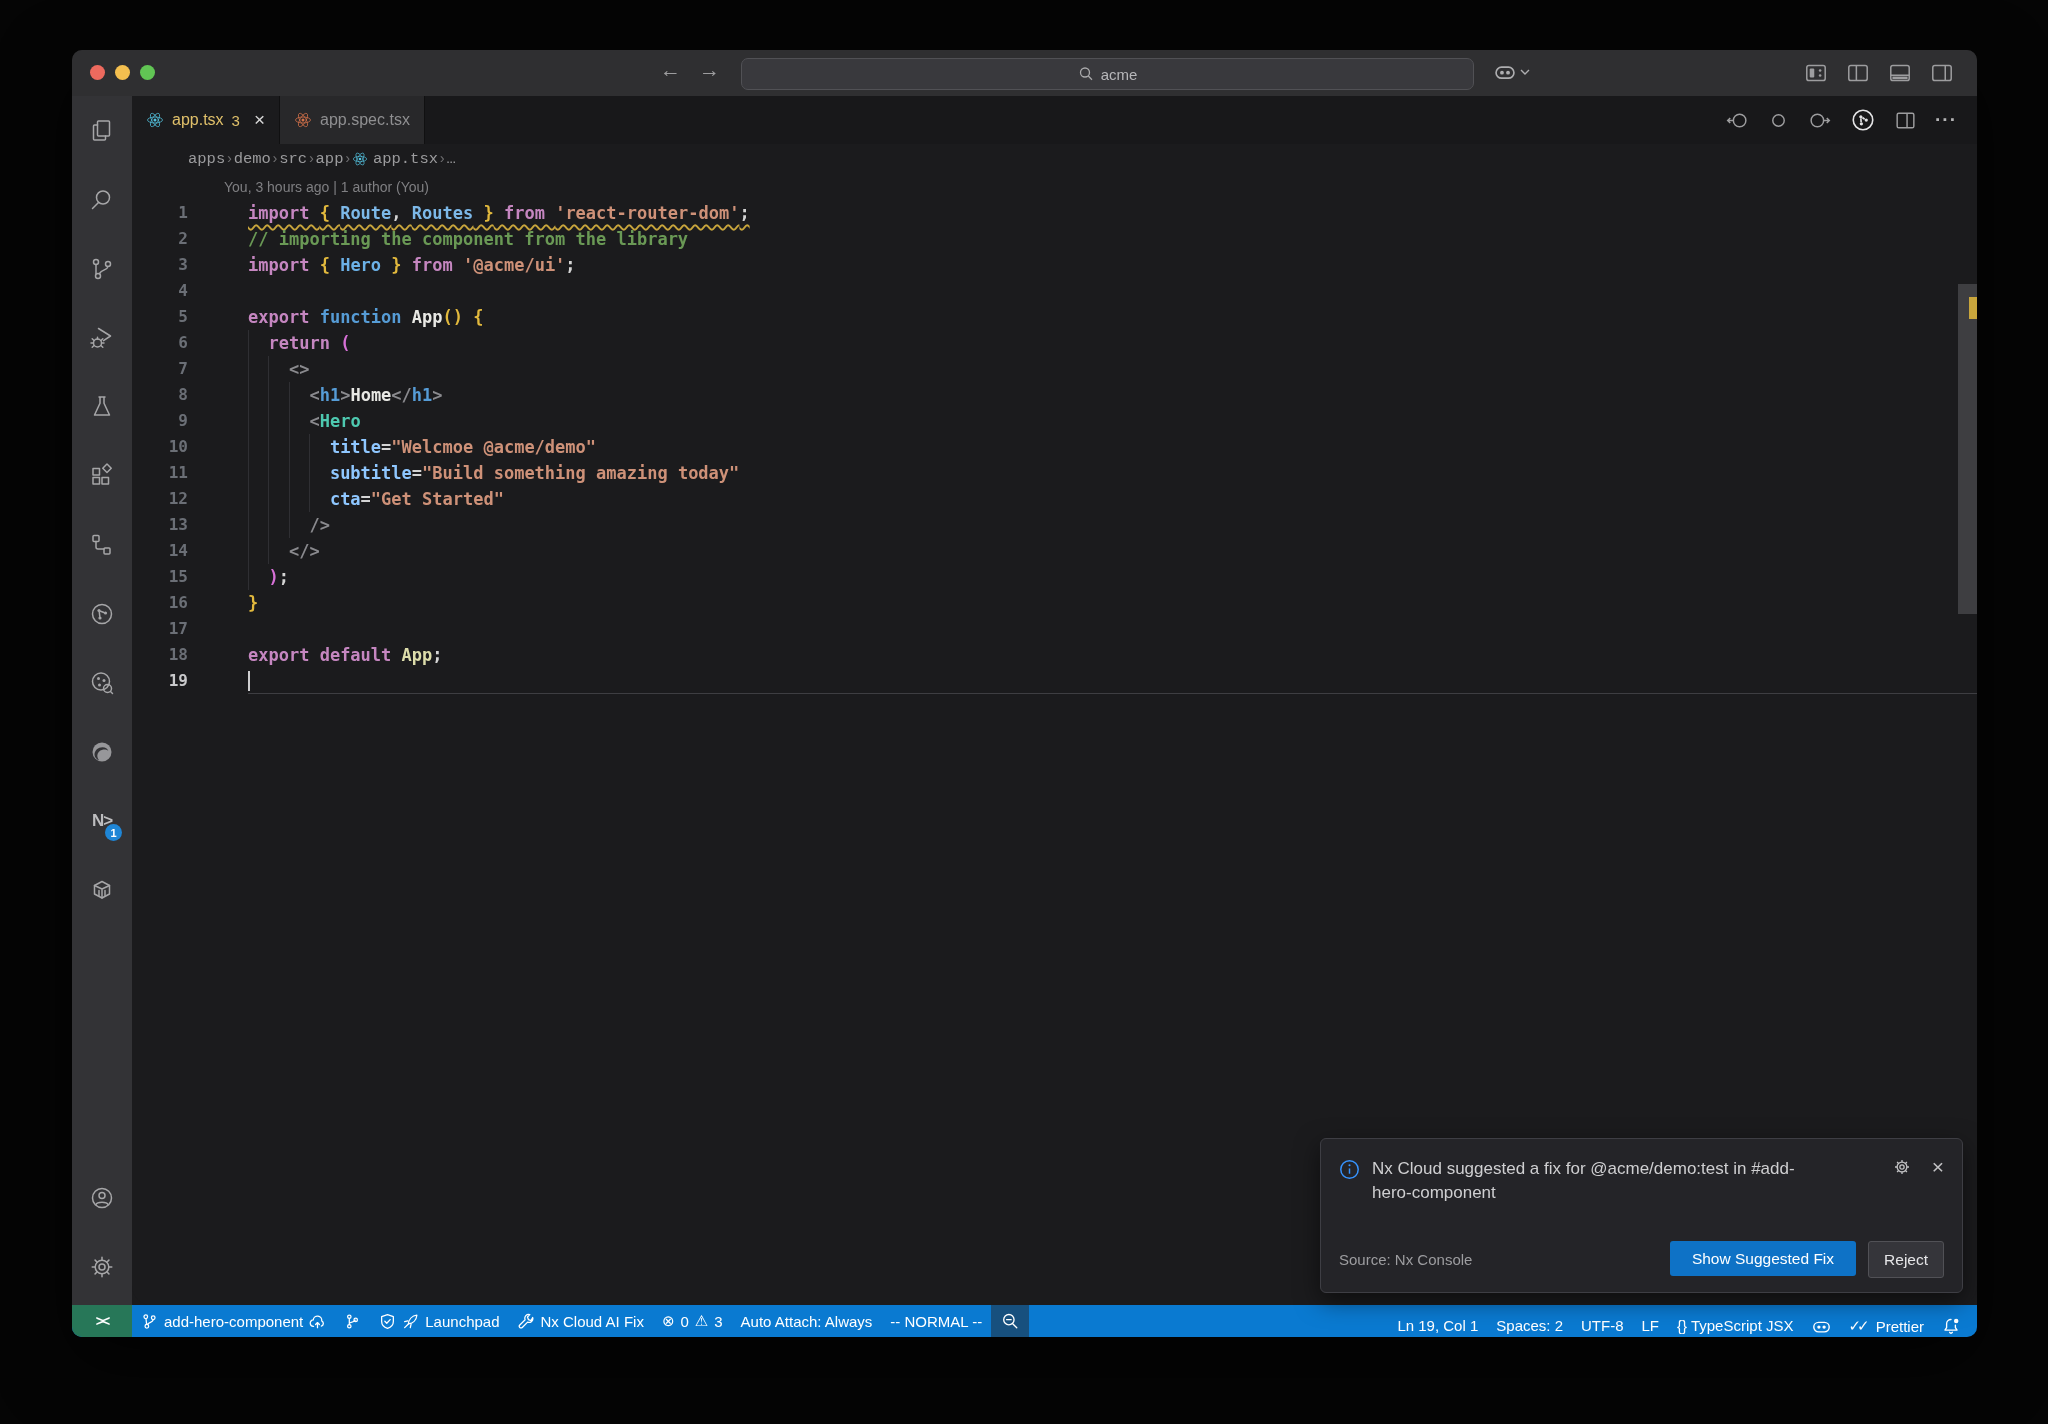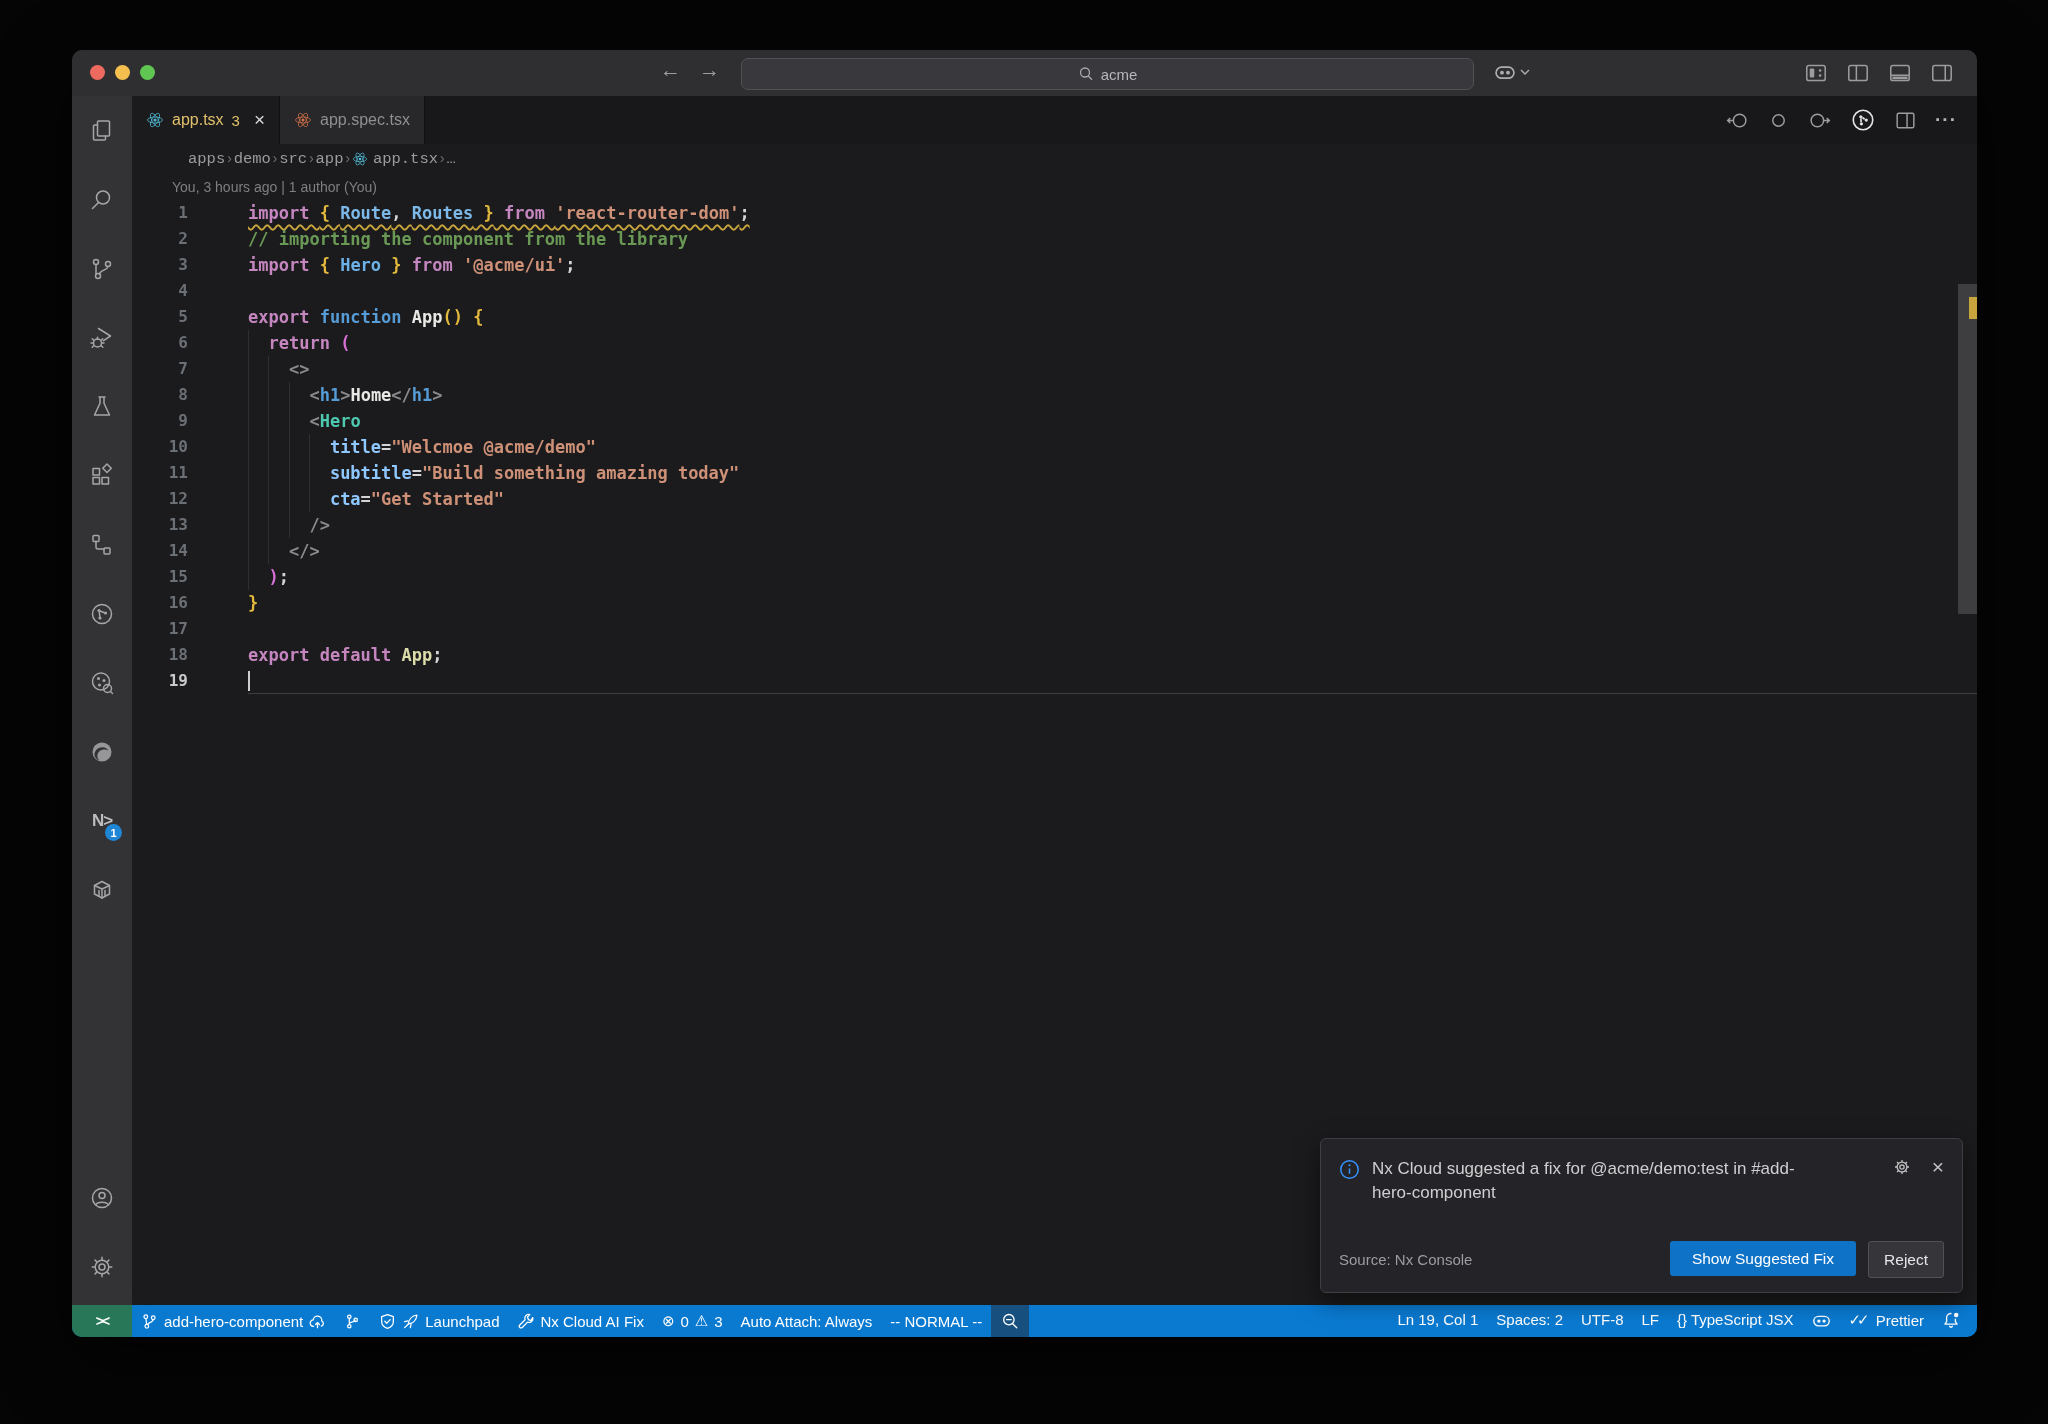--- a/index.html
+++ b/index.html
@@ -40,21 +40,21 @@
   .tab.inactive{background:#28282a;color:#8f8f91;}
   .tab .badge{color:#e0c06a;font-size:15px;}
   .tab .close{color:#d8d8d8;font-size:19px;margin-left:6px;}
   .tab-actions{margin-left:auto;display:flex;align-items:center;gap:17px;padding-right:20px;}
   .tab-actions svg{display:block;}
   .ellipsis{color:#b4b4b6;font-size:19px;font-weight:bold;letter-spacing:1px;}
   .breadcrumb{height:30px;flex:0 0 30px;display:flex;align-items:center;padding-left:56px;
               color:#9b9b9d;font-size:15.5px;font-family:Liberation Mono, monospace;}
   .breadcrumb .sep{color:#6e6e70;font-size:14px;}
   .crumb-file{display:flex;align-items:center;gap:5px;}
-  .blame{height:26px;flex:0 0 26px;display:flex;align-items:center;padding-left:40px;
+  .blame{height:26px;flex:0 0 26px;display:flex;align-items:center;padding-left:92px;
          color:#7f7f82;font-size:14px;}
   .code{flex:1;position:relative;font-family:"DejaVu Sans Mono",monospace;font-size:17px;
         font-weight:bold;line-height:26px;overflow:hidden;}
   .line{display:flex;height:26px;}
   .ln{width:56px;flex:0 0 56px;text-align:right;color:#6b6f76;font-size:16px;}
   .lc{flex:1;margin-left:60px;position:relative;white-space:pre;}
   .line.current .ln{color:#c9c9cb;}
   .line.current .lc{border-bottom:1px solid #3e3e42;}
   .guide{position:absolute;top:0;bottom:0;width:1px;background:#2f2f33;}
   .cursor{display:inline-block;width:2px;height:20px;background:#cfcfd1;vertical-align:-4px;}
@@ -77,21 +77,21 @@
   .toast-close{color:#c2c2c4;font-size:21px;line-height:18px;}
   .toast-bottom{margin-top:auto;display:flex;align-items:center;}
   .toast-source{color:#9d9da0;font-size:15px;}
   .toast-btns{margin-left:auto;display:flex;gap:12px;}
   .btn{height:35px;display:flex;align-items:center;border-radius:3px;font-size:15.5px;padding:0 22px;}
   .btn.primary{background:#0e72c6;color:#fff;}
   .btn.secondary{background:#35353a;color:#e6e6e8;border:1px solid #515156;padding:0 15px;}
   
   .statusbar{height:32px;flex:0 0 32px;background:#0a7ad1;display:flex;align-items:stretch;
              color:#fff;font-size:15px;}
-  .sb-item{display:flex;align-items:center;gap:6px;padding:6px 9px;white-space:nowrap;}
+  .sb-item{display:flex;align-items:center;gap:6px;padding:12px 9px;white-space:nowrap;}
   .sb-remote{width:60px;padding:0;background:#277758;justify-content:center;font-weight:bold;
              font-size:14px;letter-spacing:-2px;}
   .sb-zoom{background:#17507e;padding:0 10px;}
   .sb-right{margin-left:auto;display:flex;align-items:flex-start;padding-right:8px;}
   .sb-glyph{font-size:15px;}
   .statusbar svg{display:block;stroke:#fff;fill:none;stroke-width:1.2;stroke-linecap:round;stroke-linejoin:round;}
   .statusbar .sfill{fill:#fff;stroke:none;}
   .checks{letter-spacing:-4px;margin-right:4px;}
 </style>
 </head>

